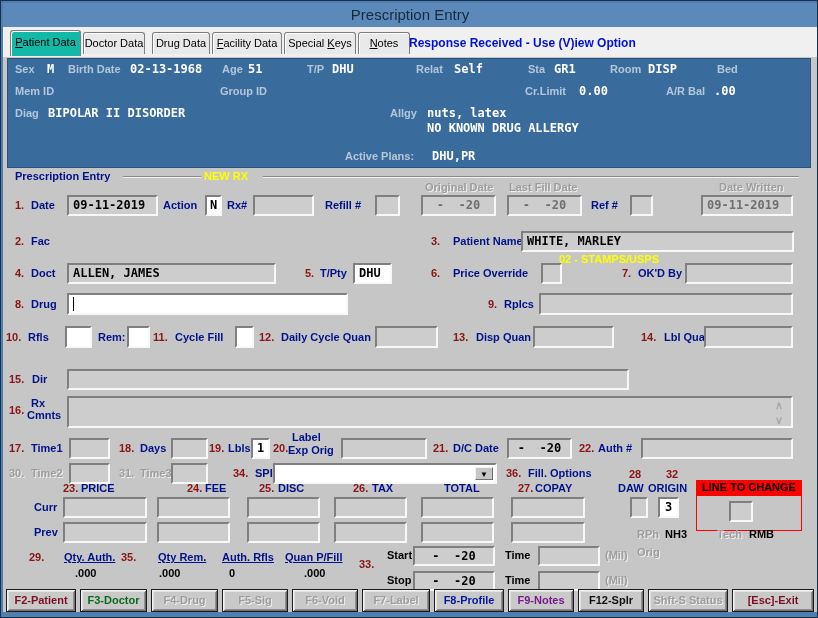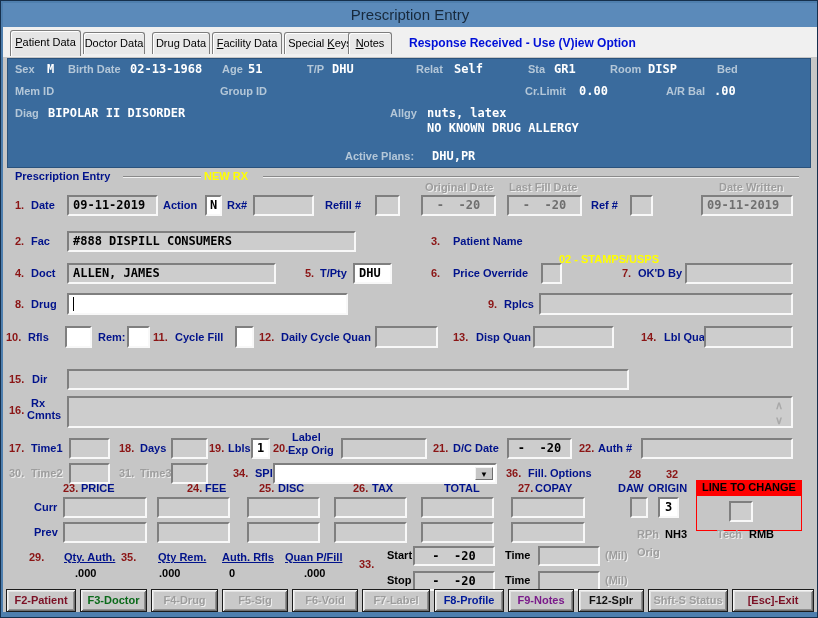--- a/index.html
+++ b/index.html
@@ -29,21 +29,21 @@
 
   .pl { position:absolute; color:#b4c7d8; font-weight:bold; font-size:11px; white-space:pre; }
   .pv { position:absolute; color:#ffffff; font-weight:bold; font-size:12px; font-family:"DejaVu Sans Mono", monospace; white-space:pre; }
 
   .tab {
     position:absolute; top:31px; height:22px; background:#e9e9e9;
     border:1px solid #7d7d7d; border-bottom:none; border-radius:3px 3px 0 0;
     box-shadow:inset 1px 1px 0 #ffffff; box-sizing:border-box;
     font-size:11px; color:#000; text-align:center; line-height:20px;
   }
-  .tab.active { top:29px; height:26px; background:#e5e5e5; z-index:2; line-height:23px; }
+  .tab.active { top:29px; height:26px; background:#14b8a6; z-index:2; line-height:23px; }
   .accel { text-decoration:underline; }
 
   .box, .wbox {
     position:absolute; box-sizing:border-box; background:#cdcdcd;
     border-top:2px solid #7f7f7f; border-left:2px solid #7f7f7f;
     border-bottom:2px solid #f8f8f8; border-right:2px solid #f8f8f8;
   }
   .wbox { background:#ffffff; }
   .val {
     display:block; font-family:"DejaVu Sans Mono", monospace; font-weight:bold;
@@ -83,21 +83,21 @@
   <div class="titlebar">Prescription Entry</div>
 
   <div class="tabstrip"></div>
   <div class="formbg"></div>
 
   <div class="tab active" style="left:9px;width:71px"><span></span><span class="accel">P</span><span>atient Data</span></div>
   <div class="tab" style="left:82px;width:62px"><span>Doctor Data</span><span class="accel"></span><span></span></div>
   <div class="tab" style="left:151px;width:58px"><span>Dru</span><span class="accel">g</span><span> Data</span></div>
   <div class="tab" style="left:211px;width:70px"><span></span><span class="accel">F</span><span>acility Data</span></div>
   <div class="tab" style="left:283px;width:72px"><span>Special </span><span class="accel">K</span><span>eys</span></div>
-  <div class="tab" style="left:347px;width:44px"><span></span><span class="accel">N</span><span>otes</span></div>
+  <div class="tab" style="left:357px;width:52px"><span></span><span class="accel">N</span><span>otes</span></div>
   <div class="a status" style="left:408px;top:35px">Response Received - Use (V)iew Option</div>
 
   <div class="panel">
     <span class="pl" style="left:7px;top:4px">Sex</span>
     <span class="pv" style="left:39px;top:3px">M</span>
     <span class="pl" style="left:60px;top:4px">Birth Date</span>
     <span class="pv" style="left:122px;top:3px">02-13-1968</span>
     <span class="pl" style="left:214px;top:4px">Age</span>
     <span class="pv" style="left:240px;top:3px">51</span>
     <span class="pl" style="left:299px;top:4px">T/P</span>
@@ -163,25 +163,25 @@
   <span class="a lbl" style="left:590px;top:198px">Ref #</span>
   <div class="box" style="left:629px;top:194px;width:23px;height:21px">
       <span class="val"></span>
     </div>
   <div class="box" style="left:700px;top:194px;width:92px;height:21px">
       <span class="val gval">09-11-2019</span>
     </div>
 
   <span class="a num" style="left:14px;top:234px">2.</span>
   <span class="a lbl" style="left:30px;top:234px">Fac</span>
-  <div class="box" style="left:66px;top:230px;width:289px;height:21px">
-      <span class="val">#888 DISPILL CONSUMERS</span>
-    </div>
   <span class="a num" style="left:430px;top:234px">3.</span>
   <span class="a lbl" style="left:452px;top:234px">Patient Name</span>
+  <div class="box" style="left:520px;top:230px;width:273px;height:21px">
+      <span class="val">WHITE, MARLEY</span>
+    </div>
 
   <span class="a yel" style="left:558px;top:252px">02 - STAMPS/USPS</span>
 
   <span class="a num" style="left:14px;top:266px">4.</span>
   <span class="a lbl" style="left:30px;top:266px">Doct</span>
   <div class="box" style="left:66px;top:262px;width:209px;height:21px">
       <span class="val">ALLEN, JAMES</span>
     </div>
   <span class="a num" style="left:304px;top:266px">5.</span>
   <span class="a lbl" style="left:319px;top:266px">T/Pty</span>

